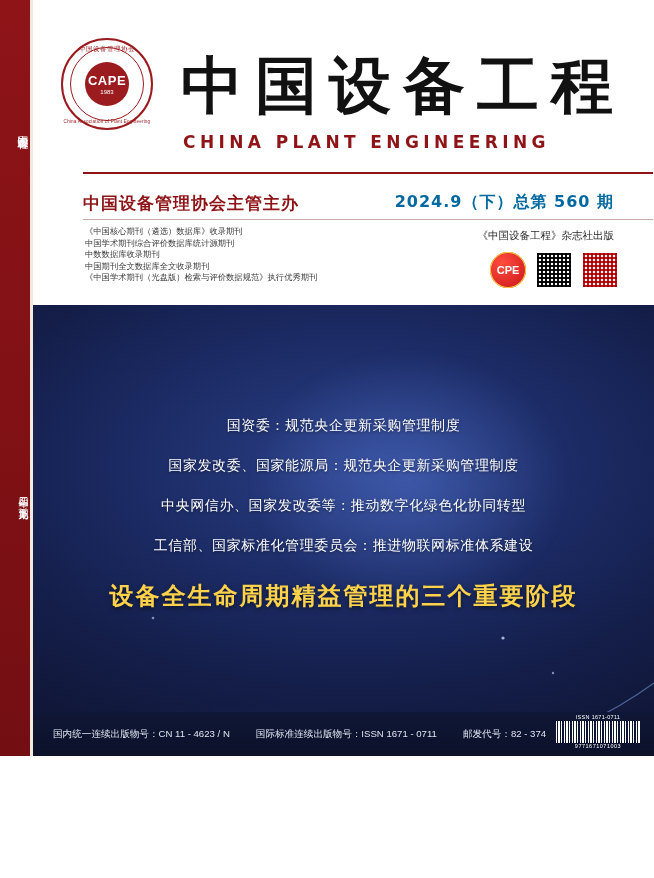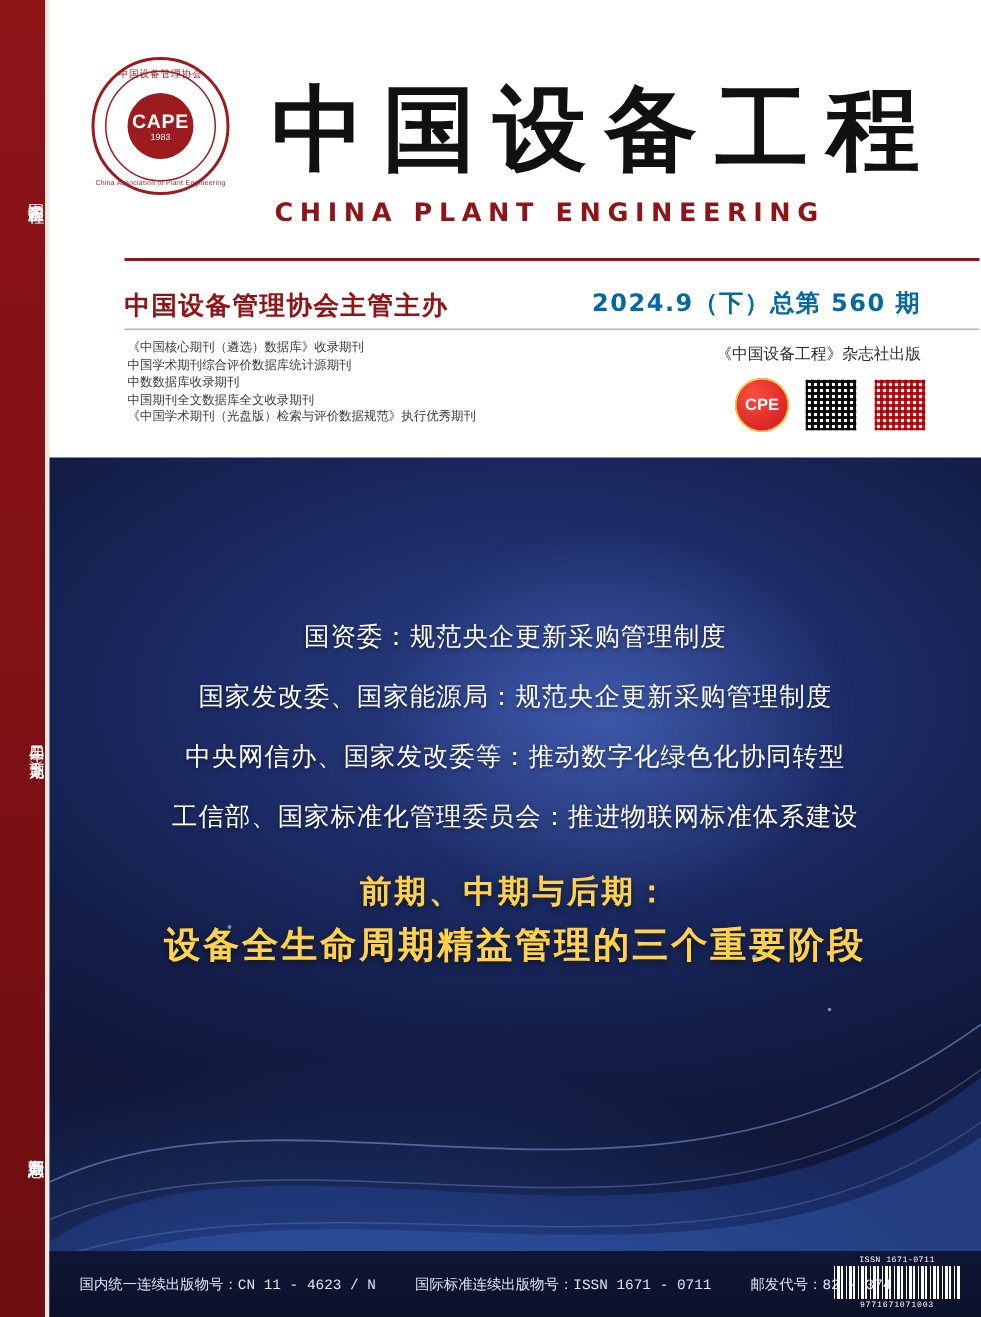--- a/index.html
+++ b/index.html
@@ -2,21 +2,21 @@
 <html><head>
 <meta charset="utf-8">
 <style>
   html,body{margin:0;padding:0;}
   body{
     width:654px;height:878px;overflow:hidden;
     background:#ffffff;
     font-family:"Liberation Sans","DejaVu Sans",sans-serif;
   }
   .cover{
-    position:relative;width:654px;height:878px;overflow:hidden;
+    position:relative;width:654px;height:756px;overflow:hidden;
     background:#f2f2f2;
   }
   
   .spine{
     position:absolute;left:0;top:0;width:30px;height:878px;
     background:linear-gradient(180deg,#8e1418 0%, #7e1014 55%, #6d0e12 100%);
     color:#fff;
   }
   .spine-top{
     position:absolute;top:64px;left:0;width:30px;
@@ -142,39 +142,38 @@
     position:absolute;left:-10%;bottom:-12%;width:120%;height:46%;
     background:radial-gradient(ellipse at 35% 100%, rgba(60,110,210,.55), rgba(16,24,60,0) 65%);
   }
   .curve{
     position:absolute;left:0;bottom:0;width:621px;height:300px;
   }
   .headlines{
     position:absolute;left:0;top:100px;width:621px;text-align:center;color:#fff;
   }
   .headlines div{
-    font-size:17px;line-height:40px;letter-spacing:.6px;
+    font-size:14px;line-height:40px;letter-spacing:.6px;
     text-shadow:0 1px 3px rgba(0,0,0,.5);
     font-family:"DejaVu Sans",sans-serif;
   }
   .feature{
     position:absolute;left:0;top:272px;width:621px;text-align:center;
     color:#ffd24a;
     font-family:"DejaVu Serif","Liberation Serif",serif;
   }
   .feature .l1{font-size:21px;font-weight:bold;letter-spacing:2px;line-height:34px;
     text-shadow:0 2px 5px rgba(0,0,0,.55);}
   .feature .l2{font-size:24px;font-weight:bold;letter-spacing:2px;line-height:38px;
     text-shadow:0 2px 5px rgba(0,0,0,.55);}
   
   .footer{
     position:absolute;left:33px;bottom:0;width:621px;height:44px;
     background:linear-gradient(180deg,#0f1736,#0c1129);
     color:#dfe4f2;
-    font-family:Liberation Mono, monospace;
   }
   .footer .row{
     position:absolute;left:20px;right:20px;top:16px;display:flex;align-items:center;
     font-size:9.6px;white-space:nowrap;gap:26px;
   }
   .barcode{
     position:absolute;right:14px;top:2px;width:84px;
     text-align:center;color:#fff;
   }
   .barcode .issn{font-size:5.5px;letter-spacing:.3px;}
@@ -250,21 +249,20 @@
     </svg>
 
     <div class="headlines">
       <div>国资委：规范央企更新采购管理制度</div>
       <div>国家发改委、国家能源局：规范央企更新采购管理制度</div>
       <div>中央网信办、国家发改委等：推动数字化绿色化协同转型</div>
       <div>工信部、国家标准化管理委员会：推进物联网标准体系建设</div>
     </div>
 
     <div class="feature">
-      <div class="l1">前期、中期与后期：</div>
       <div class="l2">设备全生命周期精益管理的三个重要阶段</div>
     </div>
   </div>
 
   <div class="footer">
     <div class="row">
       <span>国内统一连续出版物号：CN 11 - 4623 / N</span>
       <span>国际标准连续出版物号：ISSN 1671 - 0711</span>
       <span>邮发代号：82 - 374</span>
     </div>

